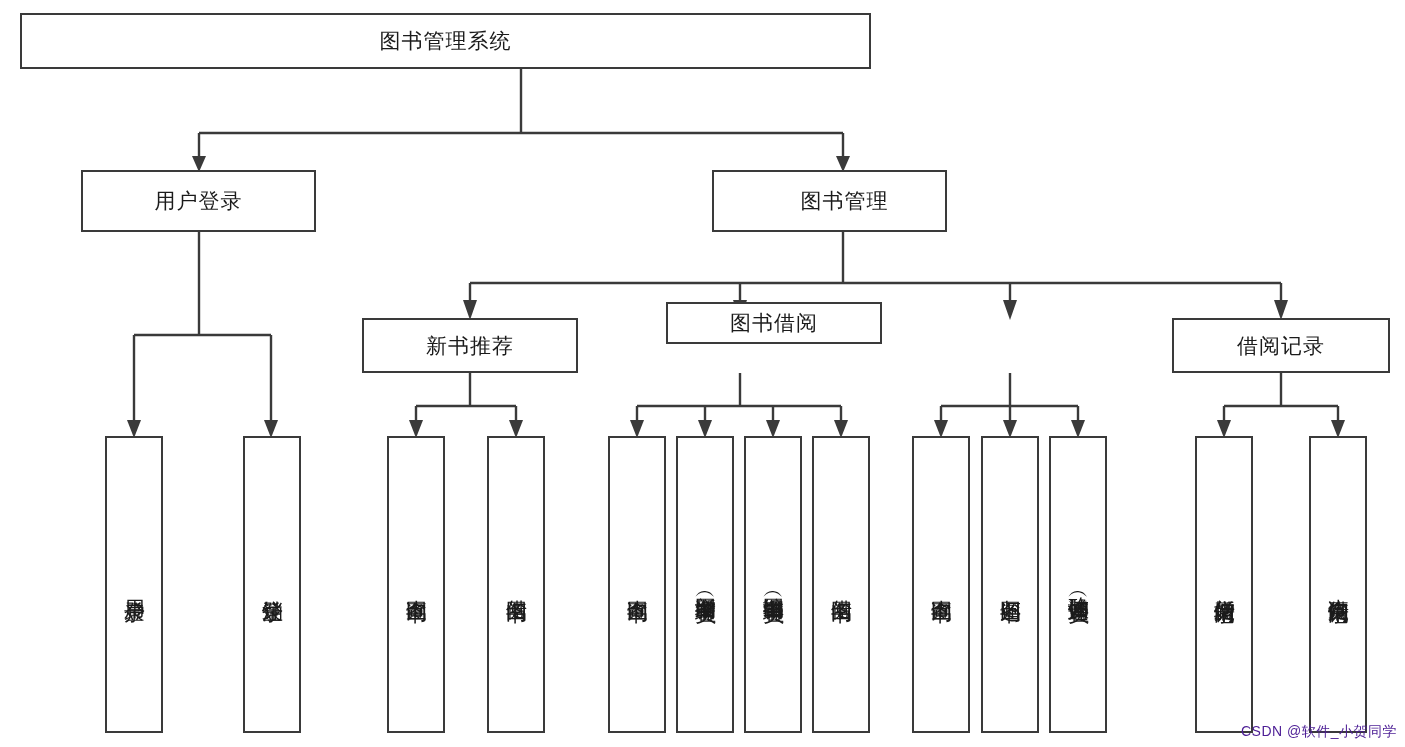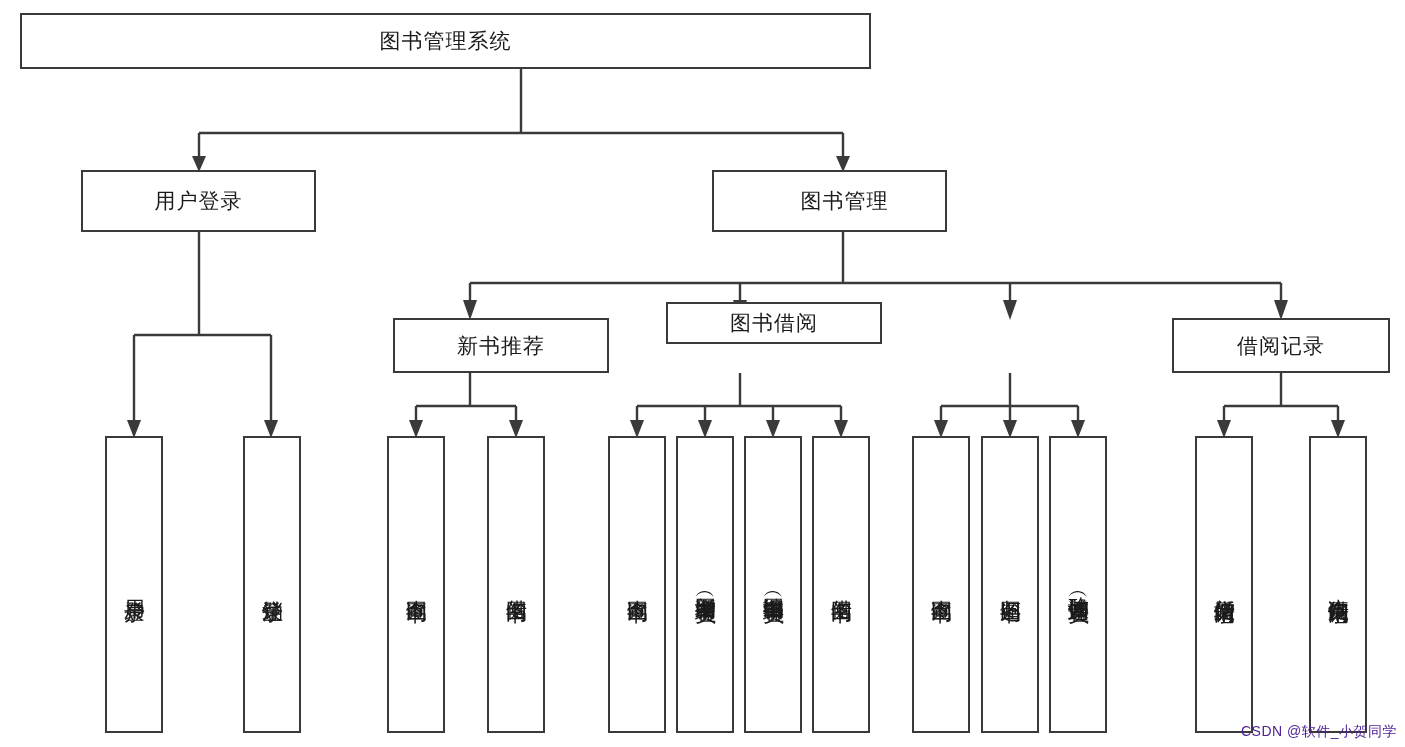--- a/index.html
+++ b/index.html
@@ -134,21 +134,21 @@
     <path d="M 1338 406 L 1338 428"></path>
     <polygon points="1217,420 1231,420 1224,438" fill="#3a3a3a" stroke="none"></polygon>
     <polygon points="1331,420 1345,420 1338,438" fill="#3a3a3a" stroke="none"></polygon>
   </svg>
 
   <div class="node horiz" style="left:20px; top:13px; width:851px; height:56px;">图书管理系统</div>
 
   <div class="node horiz" style="left:81px; top:170px; width:235px; height:62px;">用户登录</div>
   <div class="node horiz" style="left:712px; top:170px; width:235px; height:62px;padding-left:30px;">图书管理</div>
 
-  <div class="node horiz" style="left:362px; top:318px; width:216px; height:55px;margin-left:31px;">新书推荐</div>
+  <div class="node horiz" style="left:362px; top:318px; width:216px; height:55px;">新书推荐</div>
   <div class="node horiz" style="left:632px; top:302px; width:216px; height:42px;margin-left:34px;">图书借阅</div>
   <div class="node horiz" style="left:1172px; top:318px; width:218px; height:55px;">借阅记录</div>
 
   <div class="node vert" style="left:105px; top:436px; width:58px; height:297px;">
     <span class="vtext">用户登录</span>
   </div>
   <div class="node vert" style="left:243px; top:436px; width:58px; height:297px;">
     <span class="vtext">注销登录</span>
   </div>
 

